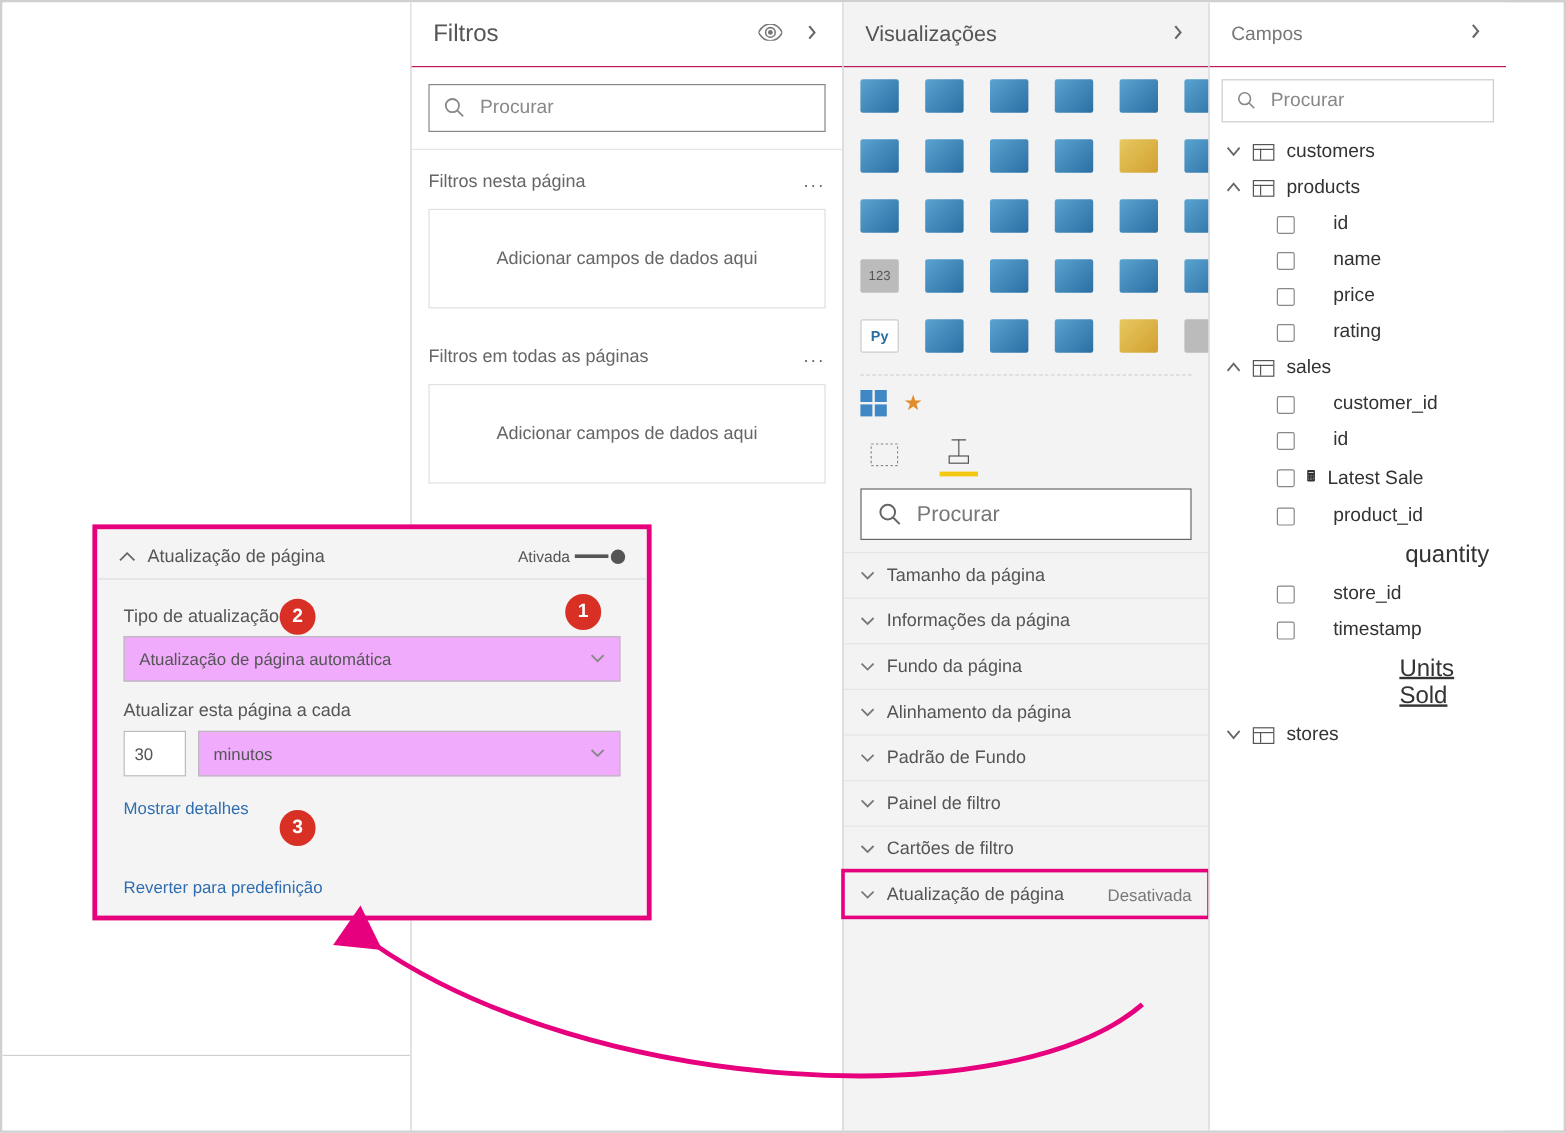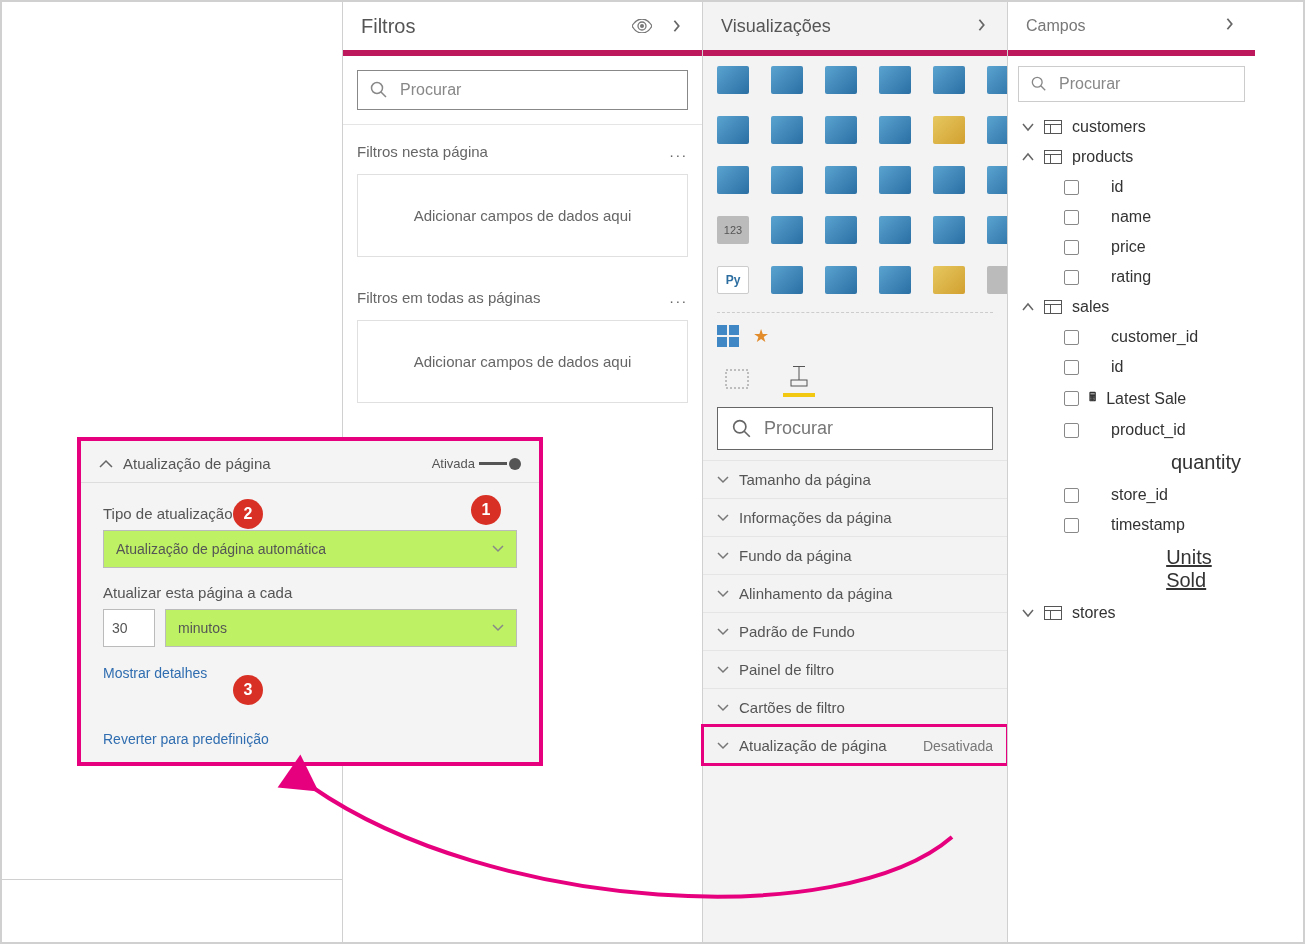--- a/index.html
+++ b/index.html
@@ -1,18 +1,18 @@
 <!DOCTYPE html>
 <html><head>
 <meta charset="utf-8">
 <style>
 * { box-sizing: border-box; margin: 0; padding: 0; font-family: "Segoe UI", sans-serif; }
 body { width: 1305px; height: 944px; background: #fff; border: 2px solid #d0d0d0; position: relative; overflow: hidden; }
 .panel { position: absolute; top: 0; bottom: 0; border-left: 1px solid #d0d0d0; background: #fff; }
-.panel-header { display: flex; align-items: center; padding: 10px 18px; font-size: 20px; color: #555; border-bottom: 6px solid #be185d; height: 54px; }
+.panel-header { display: flex; align-items: center; padding: 10px 18px; font-size: 20px; color: #555; border-bottom: 1px solid #be185d; height: 54px; }
 .panel-header .title { flex: 1; }
 .chev { width: 14px; height: 14px; display: inline-block; }
 .search-box { display: flex; align-items: center; border: 1px solid #888; margin: 14px; padding: 10px 12px; font-size: 16px; color: #888; gap: 12px; }
 .search-box.thin { margin: 10px; border-color: #ccc; padding: 8px 12px;}
 .section-hdr { display:flex; align-items:center; justify-content:space-between; padding: 8px 14px; font-size: 15px; color: #666; }
 .dots { letter-spacing: 2px; color:#666; }
 .dropzone { border: 1px solid #e0e0e0; margin: 6px 14px 24px; padding: 32px 10px; text-align: center; font-size: 15px; color: #666; }
 
 
 #filters { left: 340px; width: 360px; background:#fff; }
@@ -57,21 +57,21 @@
 
 
 #callout { position:absolute; left: 75px; top: 435px; width: 466px; border: 4px solid #e6007e; background:#f4f4f4; padding: 0;}
 #callout .co-hdr { display:flex; align-items:center; padding: 14px 18px 10px; font-size:15px; color:#555;}
 #callout .co-hdr .sp { flex:1;}
 #callout .toggle { display:flex; align-items:center; gap:2px;}
 .toggle-track { width:28px; height:3px; background:#555; position:relative;}
 .toggle-knob { width:12px; height:12px; background:#555; border-radius:50%;}
 #callout .body { padding: 6px 22px 18px; border-top:1px solid #ddd;}
 #callout .lbl { font-size:15px; color:#555; margin-top:16px; margin-bottom:8px;}
-#callout .sel { border:1px solid #bbb; background:#bef264; padding:10px 12px; font-size:14px; color:#555; display:flex; justify-content:space-between; align-items:center; width:100%;}
+#callout .sel { border:1px solid #bbb; background:#f0abfc; padding:10px 12px; font-size:14px; color:#555; display:flex; justify-content:space-between; align-items:center; width:100%;}
 #callout .row2 { display:flex; gap:10px;}
 #callout .num { border:1px solid #bbb; background:#fff; padding:10px 8px; font-size:14px; color:#555; width:52px;}
 #callout .sel.unit { flex:1;}
 #callout .link { color:#2f6db0; font-size:14px; margin-top:18px; display:inline-block;}
 #callout .revert { text-align:left; padding: 30px 22px 14px; }
 #callout .revert span{ color:#2f6db0; font-size:14px;}
 .badge { position:absolute; width:30px; height:30px; background:#d93025; color:#fff; border-radius:50%; display:flex; align-items:center; justify-content:center; font-size:16px; font-weight:600; z-index:5;}
 
 
 svg.arrow { position:absolute; left: 290px; top: 760px; width: 720px; height: 180px; overflow:visible; pointer-events:none;}

